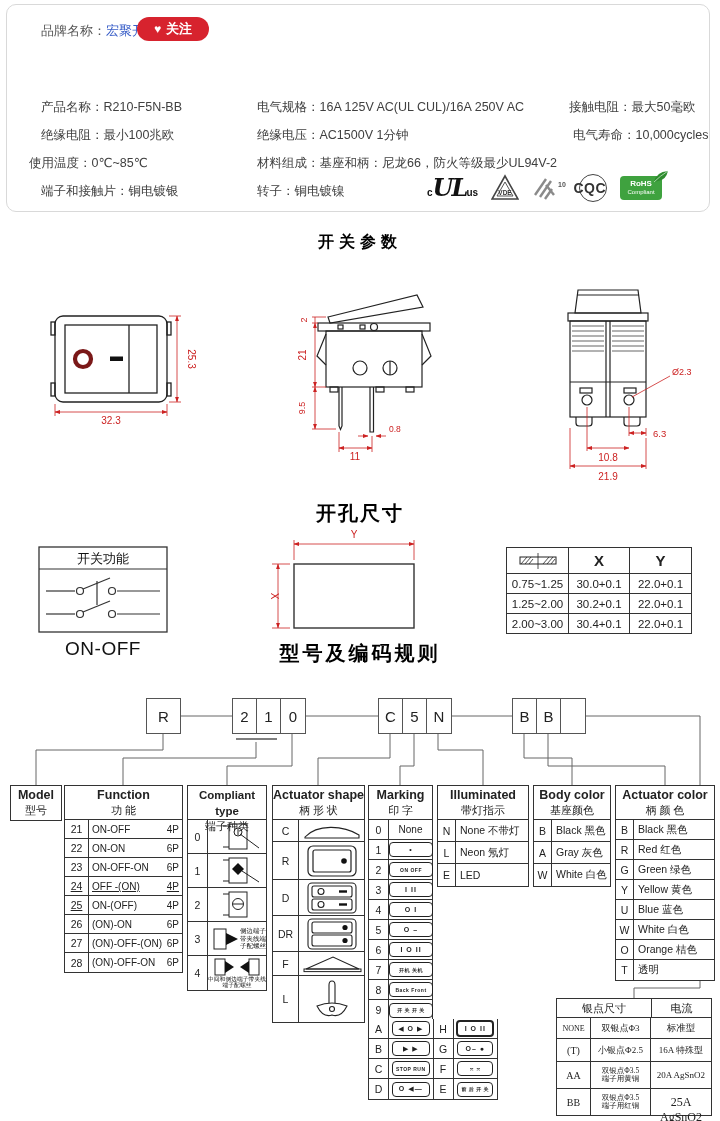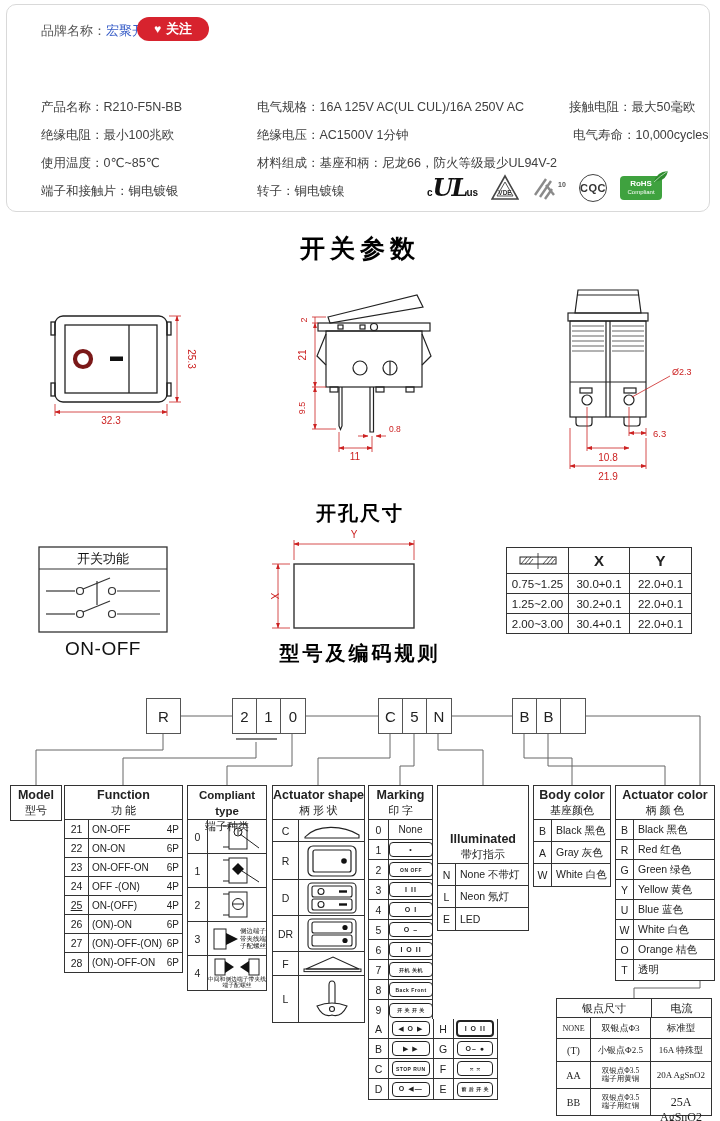--- a/index.html
+++ b/index.html
@@ -18,28 +18,28 @@
         font-style:italic;font-weight:bold;font-size:26px;letter-spacing:9px;color:#151515;}
   .param{position:absolute;font-size:12.5px;color:#404040;white-space:nowrap;}
   
   .certs{position:absolute;left:420px;top:165px;height:36px;display:flex;align-items:center;gap:13px;}
   .ulmark{display:flex;align-items:flex-end;color:#111;}
   .ulmark .c{font-size:10px;font-weight:bold;}
   .ulmark .ul{font-family:"DejaVu Serif",serif;font-weight:bold;font-style:italic;font-size:24px;
         line-height:20px;letter-spacing:-2px;}
   .ulmark .us{font-size:10px;font-weight:bold;}
   .cqc{width:26px;height:26px;border:1.6px solid #444;border-radius:50%;display:flex;align-items:center;
-        justify-content:flex-start;font-size:11px;font-weight:bold;color:#333;letter-spacing:0.5px;}
+        justify-content:flex-end;font-size:14px;font-weight:bold;color:#333;letter-spacing:0.5px;}
   .rohs{width:42px;height:24px;background:#3fa23f;border-radius:4px;color:#fff;display:flex;
         flex-direction:column;align-items:center;justify-content:center;line-height:8px;position:relative;}
   .rohs .r1{font-size:8px;font-weight:bold;}
   .rohs .r2{font-size:6px;}
   
   .sec-title{position:absolute;left:0;width:720px;text-align:center;color:#000;}
-  .t1{top:232px;font-size:25px;font-weight:bold;letter-spacing:5px;}
+  .t1{top:232px;font-size:16px;font-weight:bold;letter-spacing:5px;}
   .t2{top:500px;font-size:20px;font-weight:600;letter-spacing:2px;}
   .t3{top:640px;font-size:20px;font-weight:bold;letter-spacing:3px;}
   svg.draw{position:absolute;overflow:visible;}
   .dim{fill:#cc2222;font-size:10px;}
   .onoff{position:absolute;left:38px;top:638px;width:130px;text-align:center;font-size:19px;
         color:#111;letter-spacing:0.5px;}
   
   .tbl{position:absolute;background:#fff;border:1px solid #333;box-sizing:border-box;z-index:2;}
   .th{border-bottom:1px solid #333;text-align:center;box-sizing:border-box;}
   .th .en{font-size:12.5px;font-weight:bold;line-height:16px;padding-top:1px;}
@@ -99,21 +99,21 @@
       <span class="ht">♥</span>
       <span>关注</span>
     </div>
 
     <div class="param" style="left:34px;top:94px;">产品名称：R210-F5N-BB</div>
     <div class="param" style="left:250px;top:94px;">电气规格：16A 125V AC(UL CUL)/16A 250V AC</div>
     <div class="param" style="left:562px;top:94px;">接触电阻：最大50毫欧</div>
     <div class="param" style="left:34px;top:122px;">绝缘电阻：最小100兆欧</div>
     <div class="param" style="left:250px;top:122px;">绝缘电压：AC1500V 1分钟</div>
     <div class="param" style="left:566px;top:122px;">电气寿命：10,000cycles</div>
-    <div class="param" style="left:34px;top:150px;">使用温度：0℃~85℃</div>
+    <div class="param" style="left:22px;top:150px;">使用温度：0℃~85℃</div>
     <div class="param" style="left:250px;top:150px;">材料组成：基座和柄：尼龙66，防火等级最少UL94V-2</div>
     <div class="param" style="left:34px;top:178px;">端子和接触片：铜电镀银</div>
     <div class="param" style="left:250px;top:178px;">转子：铜电镀镍</div>
 
     <div class="certs">
       <div class="ulmark">
         <span class="c">c</span>
         <span class="ul">UL</span>
         <span class="us">us</span>
       </div>
@@ -417,21 +417,21 @@
             <span>6P</span>
           </div>
         </div>
       <div class="row" style="height:19px;">
           <div class="cc" style="width:24px;">23</div>
           <div class="lab">
             <span>ON-OFF-ON</span>
             <span>6P</span>
           </div>
         </div>
-      <div class="row" style="height:19px;">
+      <div class="row" style="height:19px;text-decoration:underline;">
           <div class="cc" style="width:24px;">24</div>
           <div class="lab">
             <span>OFF -(ON)</span>
             <span>4P</span>
           </div>
         </div>
       <div class="row" style="height:19px;">
           <div class="cc" style="width:24px;text-decoration:underline;">25</div>
           <div class="lab">
             <span>ON-(OFF)</span>
@@ -719,21 +719,21 @@
             <span class="pill" style="min-width:32px;">O ◀—</span>
           </div>
         <div class="cc" style="width:20px;">E</div>
         <div class="icell">
             <span class="pill p5" style="min-width:30px;">前 后 开 关</span>
           </div>
       </div>
     </div>
 
     <div class="tbl" style="left:437px;top:95px;width:92px;">
-      <div class="th" style="height:34px;margin-top:44px;">
+      <div class="th" style="height:34px;">
         <div class="en">Illuminated</div>
         <div class="cn">带灯指示</div>
       </div>
       <div class="row" style="height:22px;">
           <div class="cc" style="width:18px;">N</div>
           <div class="txtcell">None 不带灯</div>
         </div>
       <div class="row" style="height:22px;">
           <div class="cc" style="width:18px;">L</div>
           <div class="txtcell">Neon 氖灯</div>

